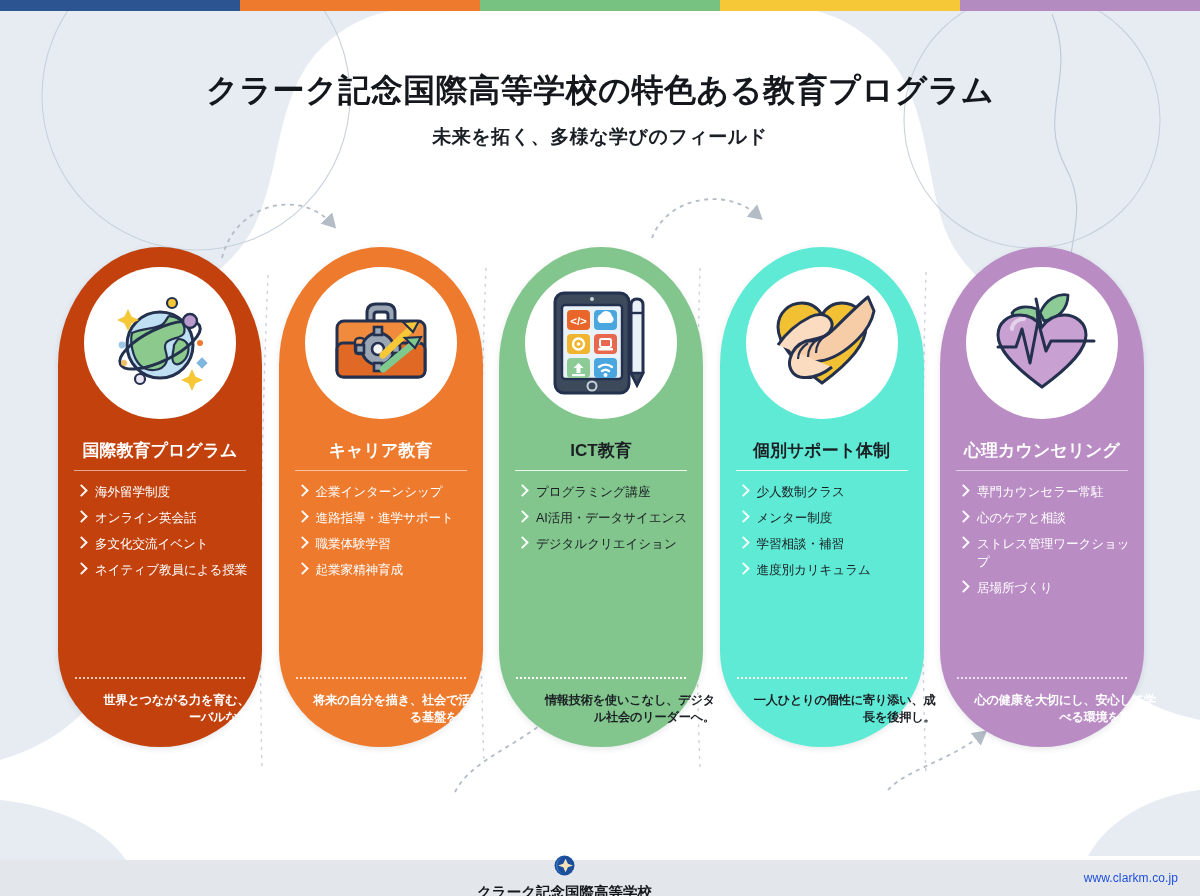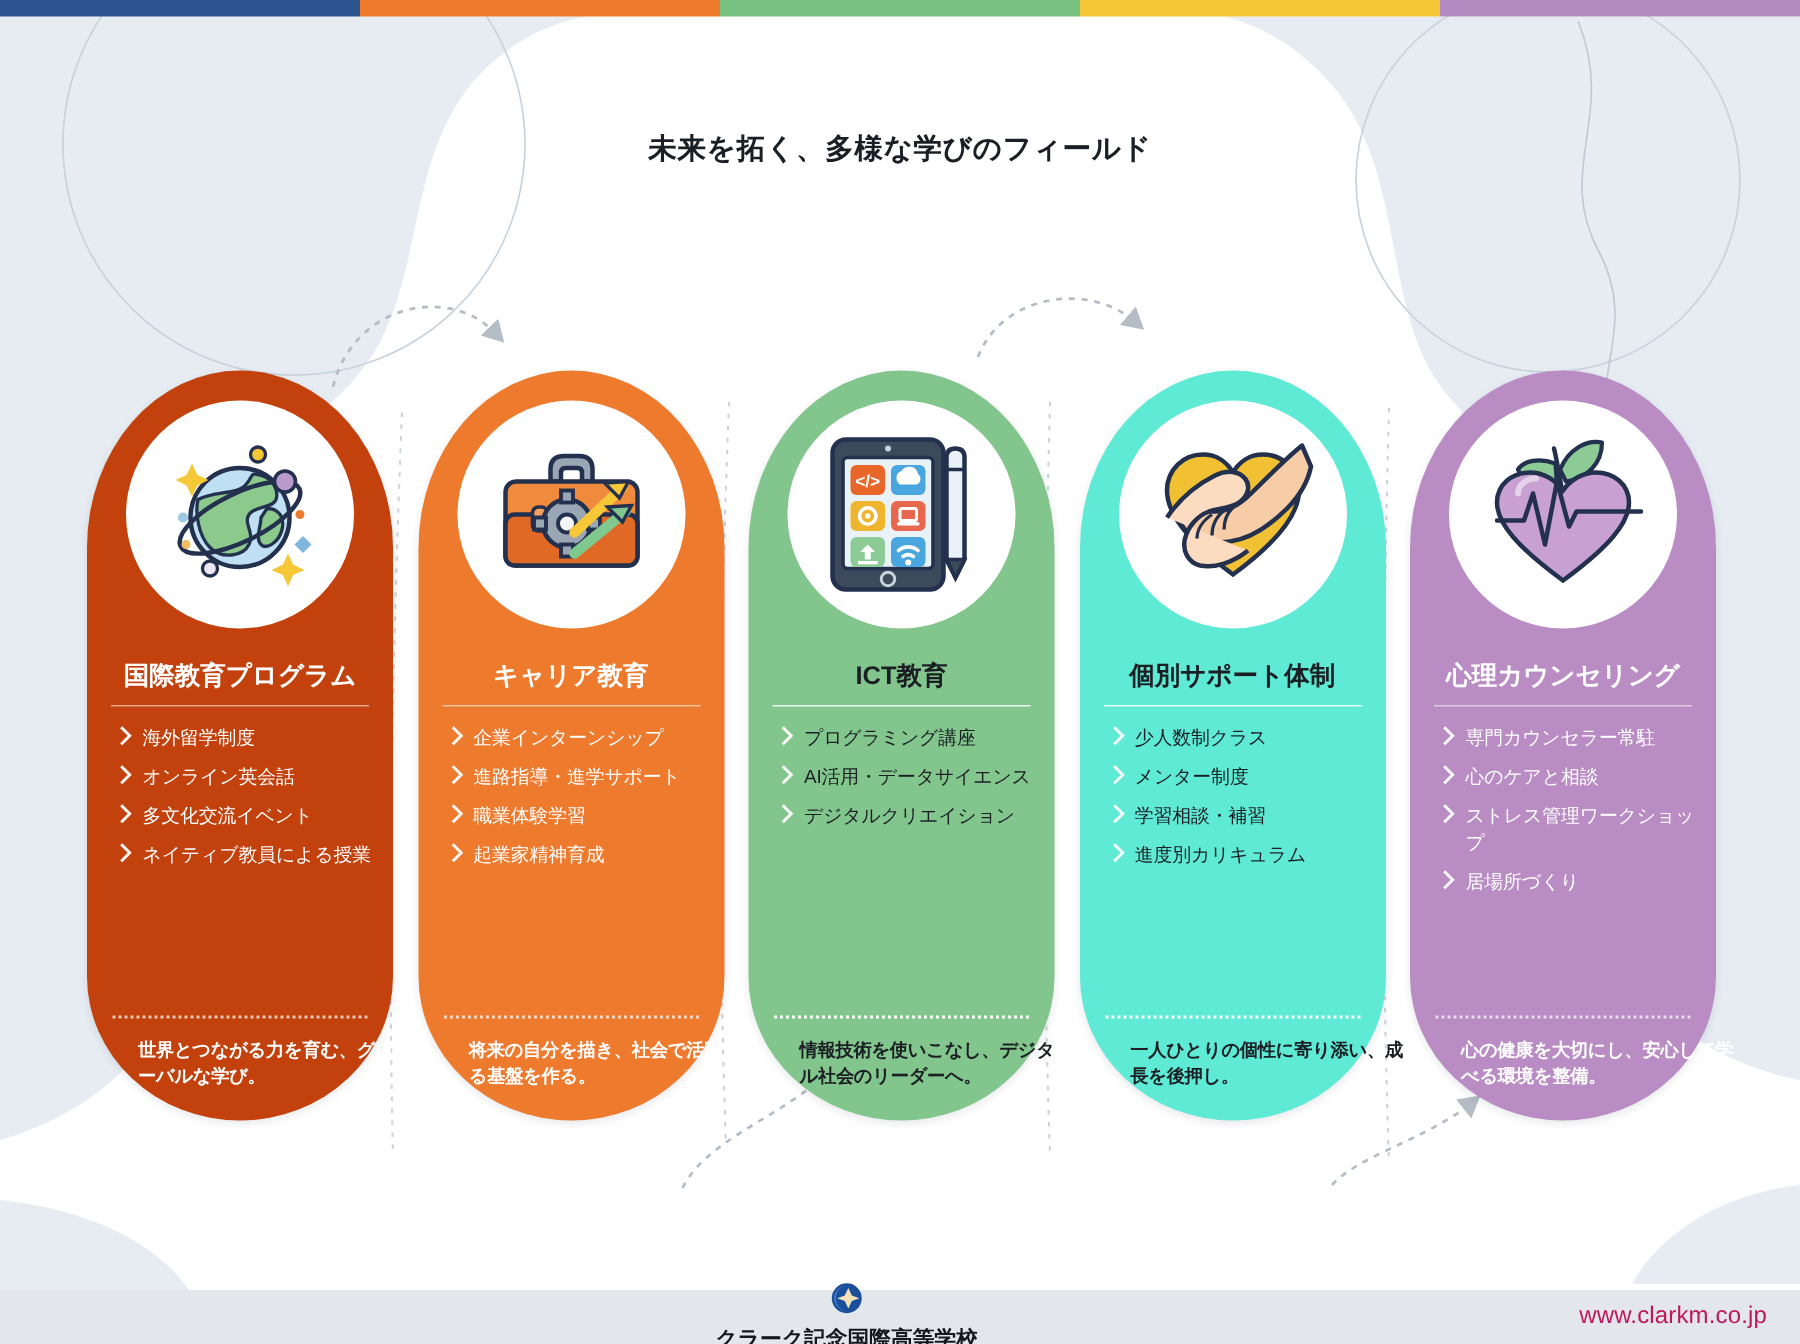--- a/index.html
+++ b/index.html
@@ -165,21 +165,21 @@
   }
   .card.dark-text .dotted-rule { border-top-color: rgba(255,255,255,0.95); }
 
   .card-note {
     margin-top: 13px;
     width: 182px;
     font-size: 12.2px;
     font-weight: 700;
     line-height: 1.45;
     color: #ffffff;
-    text-align: left;
+    text-align: right;
     letter-spacing: -0.2px;
     padding-bottom: 4px;
     margin-left: 46px;
   }
   .card.dark-text .card-note { color: #1b1f24; }
 
   
   .arrows { position: absolute; inset: 0; z-index: 3; pointer-events: none; }
 
   
@@ -205,22 +205,22 @@
   .brand-name {
     font-size: 14.5px;
     font-weight: 700;
     color: #14181d;
     letter-spacing: 0px;
     white-space: nowrap;
   }
   .footer-url {
     position: absolute;
     right: 22px;
-    font-size: 16px;
-    color: #be185d;
+    font-size: 12px;
+    color: #1d4ed8;
     letter-spacing: 0.1px;
     white-space: nowrap;
   }
 </style>
 </head>
 <body>
 
 <div id="stage">
 
   <svg class="bg-layer" width="1200" height="896" viewBox="0 0 1200 896" aria-hidden="true">
@@ -245,20 +245,21 @@
 
   <div class="top-strip">
     <span style="background:#2C5491"></span>
     <span style="background:#EE7A2E"></span>
     <span style="background:#77C281"></span>
     <span style="background:#F6C737"></span>
     <span style="background:#B38BC0"></span>
   </div>
 
   <div class="header">
+    <div class="title">クラーク記念国際高等学校の特色ある教育プログラム</div>
     <div class="subtitle">未来を拓く、多様な学びのフィールド</div>
   </div>
 
   <svg class="arrows" width="1200" height="896" viewBox="0 0 1200 896" aria-hidden="true">
     <defs>
       <marker id="ahead" markerWidth="9" markerHeight="9" refX="3" refY="4.5" orient="auto" markerUnits="strokeWidth">
         <path d="M0,0 L8,4.5 L0,9 Z" fill="#B4BCC6"></path>
       </marker>
     </defs>
 

